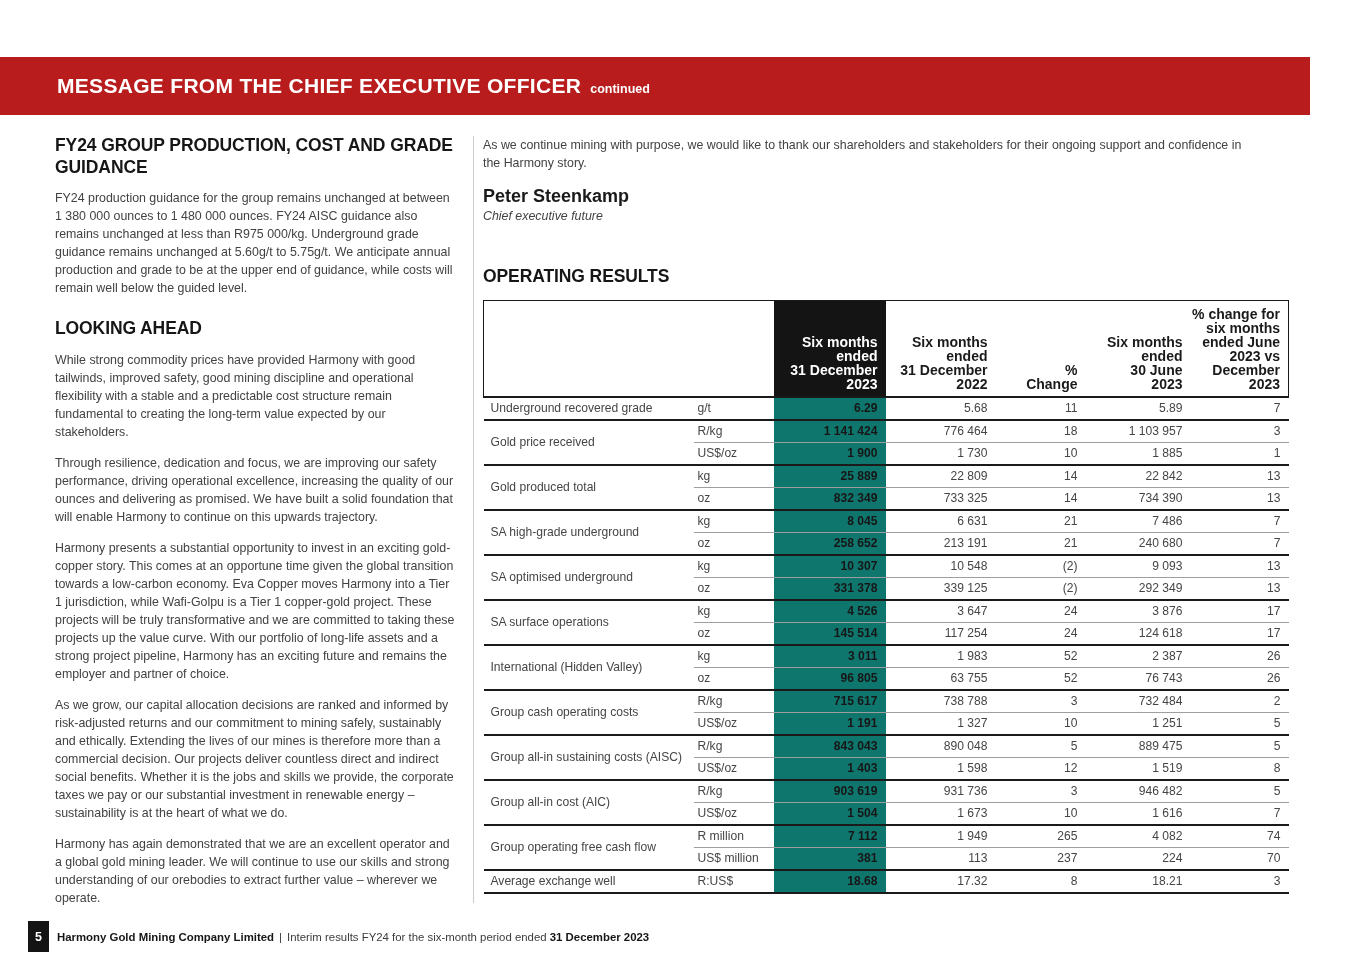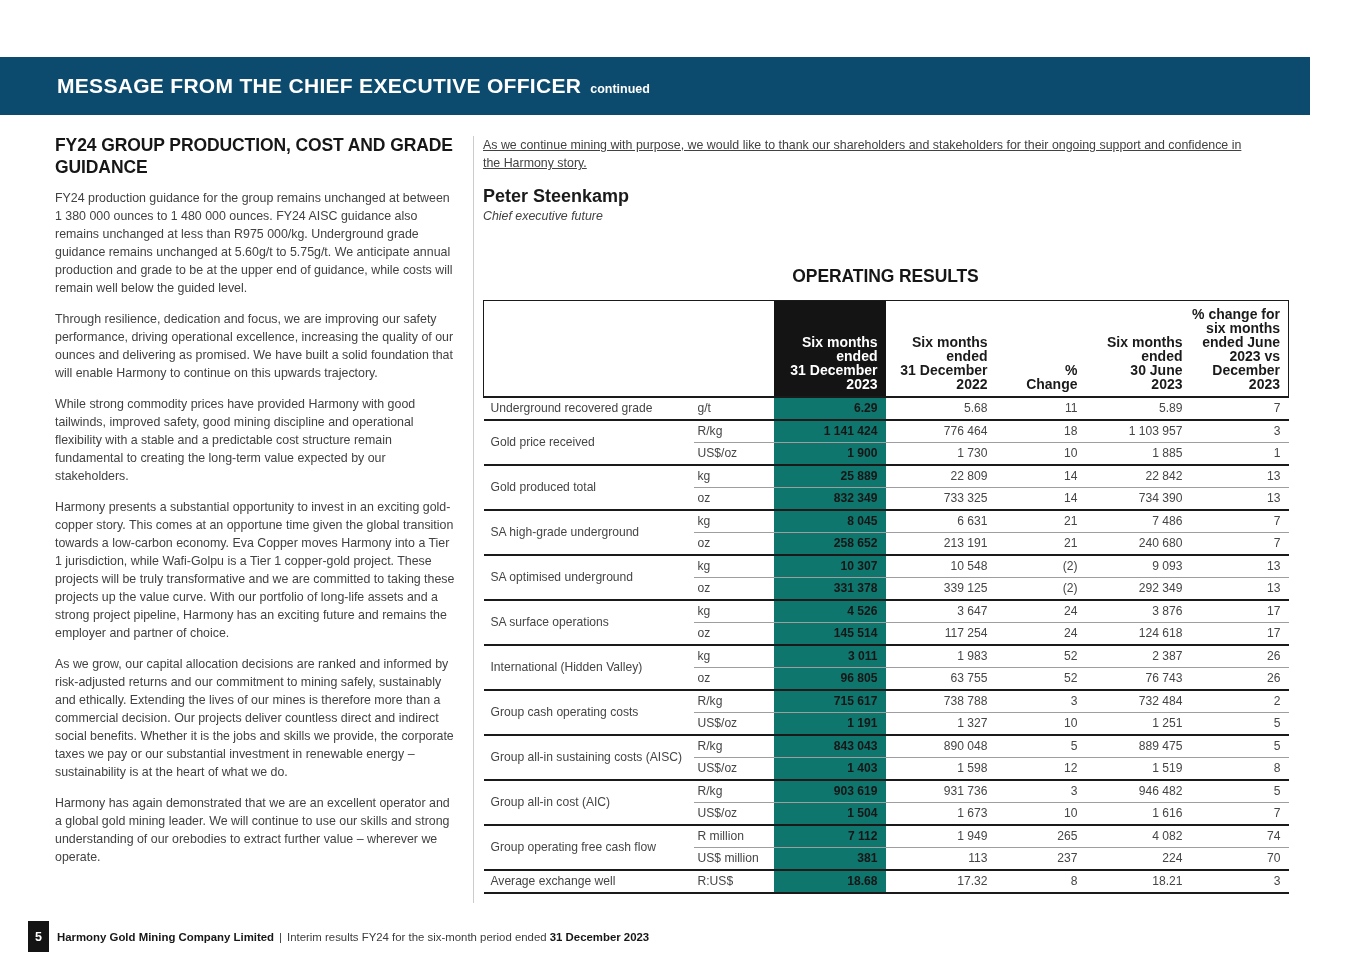--- a/index.html
+++ b/index.html
@@ -4,43 +4,43 @@
 <style>
   * { margin:0; padding:0; box-sizing:border-box; }
   html,body { background:#ffffff; }
   .page {
     position:relative; width:1365px; height:965px; background:#ffffff;
     font-family:"Liberation Sans", sans-serif; overflow:hidden;
   }
   
   .titlebar {
     position:absolute; left:0; top:57px; width:1310px; height:58px;
-    background:#0c4a6e; color:#ffffff; display:flex; align-items:center;
+    background:#b91c1c; color:#ffffff; display:flex; align-items:center;
     padding-left:57px;
   }
   .titlebar h1 { font-size:21px; font-weight:bold; letter-spacing:0.3px; display:flex; align-items:baseline; }
   .titlebar .cont { font-size:12.5px; font-weight:bold; margin-left:9px; letter-spacing:0;text-align:right; }
   
   .col-divider { position:absolute; left:473px; top:136px; width:1px; height:767px; background:#cccccc; }
   
   .left-col { position:absolute; left:55px; top:135px; width:401px; }
   h2.sec {
     font-size:17.5px; line-height:1.24; color:#161616; font-weight:bold;
     letter-spacing:-0.1px; margin:0 0 11px;
   }
   h2.ahead { margin-top:21px; }
   .left-col p, .right-col p.thanks {
     font-size:12.4px; line-height:18px; color:#424242; margin:0 0 13px;
   }
   
   .right-col { position:absolute; left:483px; top:136px; width:805px; }
-  .right-col p.thanks { width:775px; margin-bottom:12px;text-decoration:underline; }
+  .right-col p.thanks { width:775px; margin-bottom:12px; }
   .sig-name { font-size:18px; font-weight:bold; color:#1a1a1a; margin:14px 0 2px; }
   .sig-title { font-size:12.4px; font-style:italic; color:#424242; }
-  h2.op { margin-top:43px; margin-bottom:12px;text-align:center; }
+  h2.op { margin-top:43px; margin-bottom:12px; }
   
   table.op-table { border-collapse:collapse; table-layout:fixed; width:805px; }
   .op-table th, .op-table td { white-space:nowrap; }
   .op-table thead th {
     vertical-align:bottom; text-align:right; font-weight:bold; color:#1a1a1a;
     font-size:14px; line-height:14px; padding:6px 8px 5px 0;
     border-top:1.5px solid #1a1a1a; border-bottom:2px solid #1a1a1a;
   }
   .op-table thead th:first-child { border-left:1.5px solid #1a1a1a; }
   .op-table thead th:last-child  { border-right:1.5px solid #1a1a1a; }
@@ -80,22 +80,23 @@
       <span class="cont">continued</span>
     </h1>
   </header>
 
   <div class="col-divider"></div>
 
   <section class="left-col">
     <h2 class="sec">FY24 GROUP PRODUCTION, COST AND GRADE GUIDANCE</h2>
     <p>FY24 production guidance for the group remains unchanged at between 1 380 000 ounces to 1 480 000 ounces. FY24 AISC guidance also remains unchanged at less than R975 000/kg. Underground grade guidance remains unchanged at 5.60g/t to 5.75g/t. We anticipate annual production and grade to be at the upper end of guidance, while costs will remain well below the guided level.</p>
 
+    <h2 class="sec ahead">LOOKING AHEAD</h2>
+    <p>While strong commodity prices have provided Harmony with good tailwinds, improved safety, good mining discipline and operational flexibility with a stable and a predictable cost structure remain fundamental to creating the long-term value expected by our stakeholders.</p>
     <p>Through resilience, dedication and focus, we are improving our safety performance, driving operational excellence, increasing the quality of our ounces and delivering as promised. We have built a solid foundation that will enable Harmony to continue on this upwards trajectory.</p>
-    <p>While strong commodity prices have provided Harmony with good tailwinds, improved safety, good mining discipline and operational flexibility with a stable and a predictable cost structure remain fundamental to creating the long-term value expected by our stakeholders.</p>
     <p>Harmony presents a substantial opportunity to invest in an exciting gold-copper story. This comes at an opportune time given the global transition towards a low-carbon economy. Eva Copper moves Harmony into a Tier 1 jurisdiction, while Wafi-Golpu is a Tier 1 copper-gold project. These projects will be truly transformative and we are committed to taking these projects up the value curve. With our portfolio of long-life assets and a strong project pipeline, Harmony has an exciting future and remains the employer and partner of choice.</p>
     <p>As we grow, our capital allocation decisions are ranked and informed by risk-adjusted returns and our commitment to mining safely, sustainably and ethically. Extending the lives of our mines is therefore more than a commercial decision. Our projects deliver countless direct and indirect social benefits. Whether it is the jobs and skills we provide, the corporate taxes we pay or our substantial investment in renewable energy – sustainability is at the heart of what we do.</p>
     <p>Harmony has again demonstrated that we are an excellent operator and a global gold mining leader. We will continue to use our skills and strong understanding of our orebodies to extract further value – wherever we operate.</p>
   </section>
 
   <section class="right-col">
     <p class="thanks">As we continue mining with purpose, we would like to thank our shareholders and stakeholders for their ongoing support and confidence in the Harmony story.</p>
     <p class="sig-name">Peter Steenkamp</p>
     <p class="sig-title">Chief executive future</p>
 

